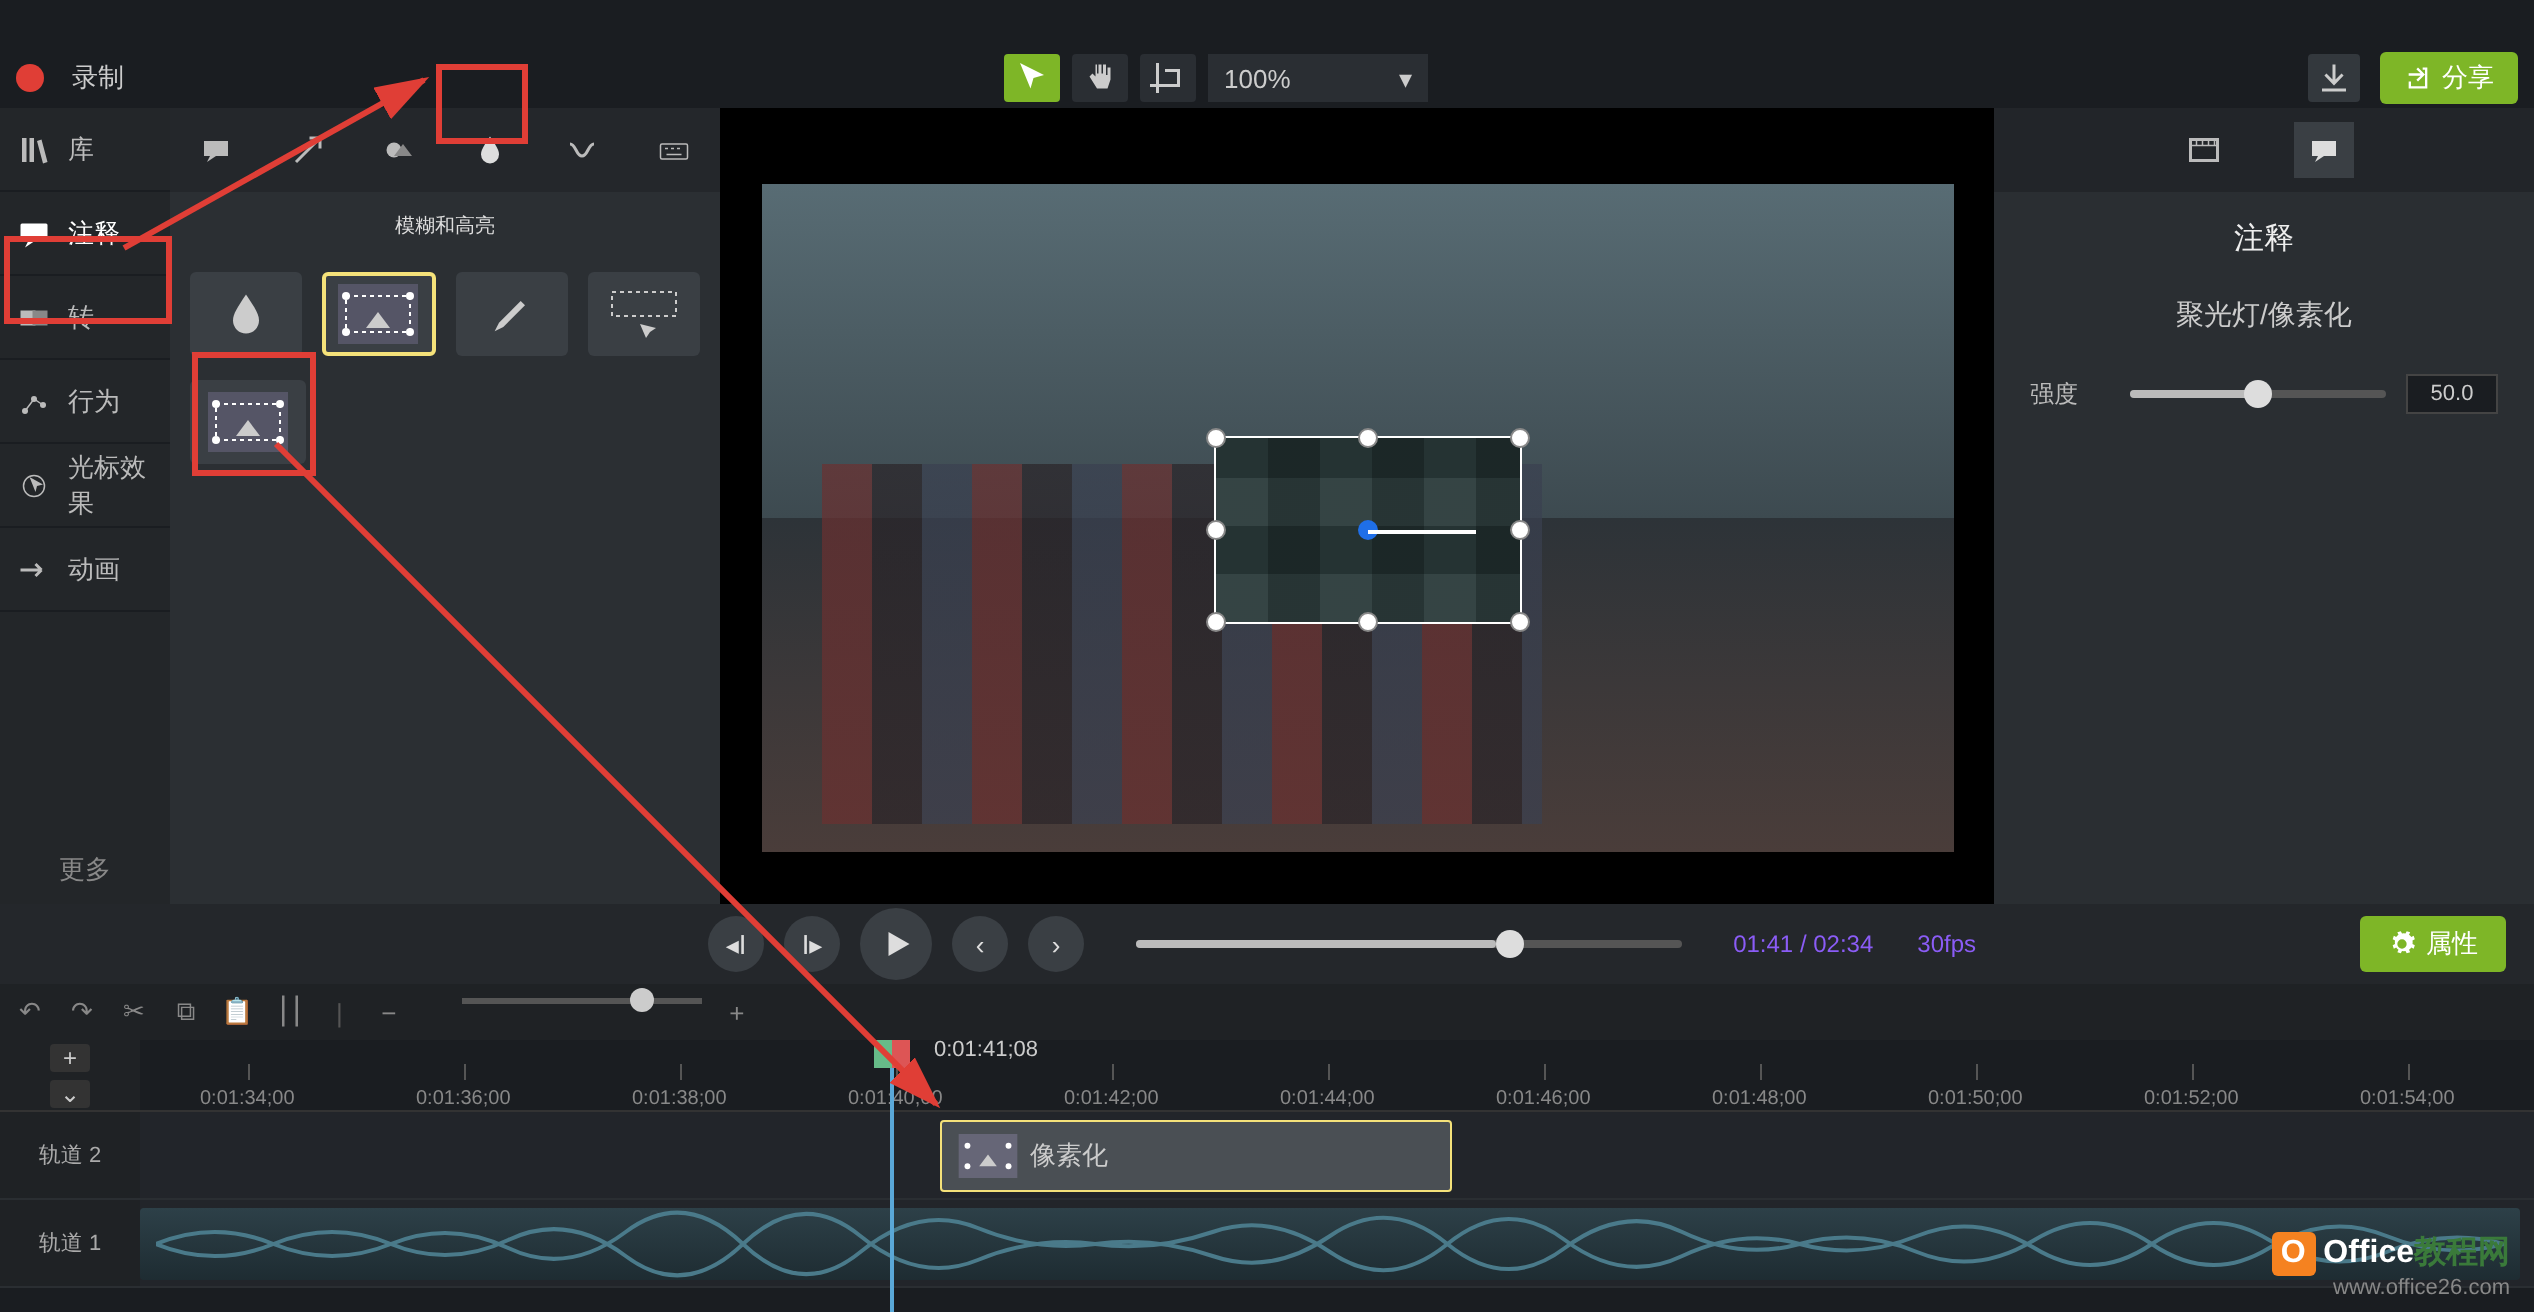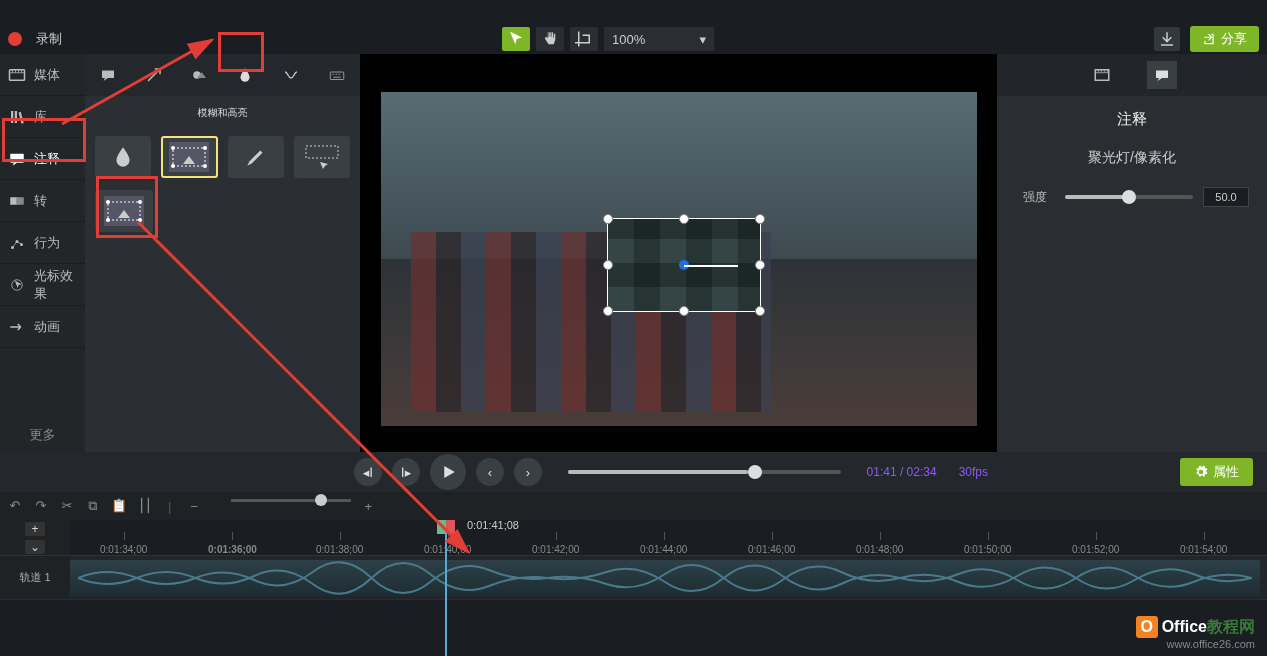--- a/index.html
+++ b/index.html
@@ -38,21 +38,21 @@
 .handle.bl { left: -5px; bottom: -5px; } .handle.bm { left: calc(50% - 5px); bottom: -5px; } .handle.br { right: -5px; bottom: -5px; }
 .center-dot { position: absolute; left: calc(50% - 5px); top: calc(50% - 5px); width: 10px; height: 10px; background: #1f6fe8; border-radius: 50%; }
 .center-line { position: absolute; left: 50%; top: 50%; width: 54px; height: 2px; background: #fff; }
 .props-panel { width: 270px; background: #2a2e32; }
 .props-tabs { height: 42px; display: flex; align-items: center; justify-content: center; gap: 30px; background: #222529; }
 .props-tab { width: 30px; height: 28px; display: flex; align-items: center; justify-content: center; cursor: pointer; }
 .props-tab.active { background: #3a3f44; }
 .props-title { text-align: center; padding: 14px 0; font-size: 15px; color: #eee; }
 .props-subtitle { text-align: center; padding: 6px 0 14px; font-size: 14px; color: #ccc; }
 .prop-row { display: flex; align-items: center; gap: 10px; padding: 6px 18px; }
-.prop-label { width: 40px; color: #bbb; font-size: 12px; text-align: center; }
+.prop-label { width: 40px; color: #bbb; font-size: 12px; }
 .slider { flex: 1; height: 4px; background: #555; border-radius: 2px; position: relative; }
 .slider-fill { position: absolute; left: 0; top: 0; height: 100%; background: #bbb; border-radius: 2px; }
 .slider-thumb { position: absolute; top: -5px; width: 14px; height: 14px; background: #ddd; border-radius: 50%; }
 .prop-value { width: 46px; height: 20px; background: #1a1d21; color: #ccc; border: 1px solid #444; font-size: 11px; text-align: center; line-height: 18px; }
 .playback { height: 40px; background: #24272b; display: flex; align-items: center; padding: 0 14px; gap: 12px; }
 .play-controls { display: flex; align-items: center; gap: 10px; margin-left: 340px; }
 .pb-btn { width: 28px; height: 28px; border-radius: 50%; background: #3a3f44; display: flex; align-items: center; justify-content: center; color: #ddd; cursor: pointer; }
 .pb-btn.big { width: 36px; height: 36px; }
 .seek { flex: 1; height: 4px; background: #555; position: relative; margin: 0 14px; border-radius: 2px; }
 .seek-fill { position: absolute; left: 0; top: 0; height: 100%; width: 66%; background: #bbb; border-radius: 2px; }
@@ -133,29 +133,20 @@
     </div>
   </div>
 </div>
 
 <div class="main">
 
   <div class="sidebar">
     <div class="side-item">
       <span class="side-icon">
         <svg class="icon" viewBox="0 0 24 24">
-            <rect x="2" y="5" width="20" height="14" rx="1" fill="none" stroke="#bbb" stroke-width="2"></rect>
-            <path d="M2 9h20M6 5v4M10 5v4M14 5v4M18 5v4" stroke="#bbb" stroke-width="1"></path>
-          </svg>
-      </span>
-      <span>媒体</span>
-    </div>
-    <div class="side-item">
-      <span class="side-icon">
-        <svg class="icon" viewBox="0 0 24 24">
             <path d="M4 4h3v16H4zm5 0h3v16H9zm5 2l3-1 4 15-3 1z" fill="#bbb"></path>
           </svg>
       </span>
       <span>库</span>
     </div>
     <div class="side-item active">
       <span class="side-icon">
         <svg class="icon" viewBox="0 0 24 24">
             <rect x="3" y="5" width="18" height="12" rx="1" fill="#fff"></rect>
             <path d="M8 17l-2 4 6-4z" fill="#fff"></path>
@@ -376,41 +367,57 @@
   </div>
 </div>
 
 <div class="tl-ruler">
   <div class="tl-left-gutter">
     <div class="plusminus">+</div>
     <div class="plusminus">⌄</div>
   </div>
   <div class="tl-ruler-body">
       <div class="tick" style="left: 30px;">0:01:34;00</div>
-      <div class="tick" style="left: 138px; font-weight: bold;">0:01:36;00</div>
+      <div class="tick" style="left: 138px;">0:01:36;00</div>
       <div class="tick" style="left: 246px;">0:01:38;00</div>
       <div class="tick" style="left: 354px;">0:01:40;00</div>
       <div class="tick" style="left: 462px;">0:01:42;00</div>
       <div class="tick" style="left: 570px;">0:01:44;00</div>
       <div class="tick" style="left: 678px;">0:01:46;00</div>
       <div class="tick" style="left: 786px;">0:01:48;00</div>
       <div class="tick" style="left: 894px;">0:01:50;00</div>
       <div class="tick" style="left: 1002px;">0:01:52;00</div>
       <div class="tick" style="left: 1110px;">0:01:54;00</div>
     </div>
   <div class="playhead">
     <div class="playhead-head">
         <span></span>
         <span class="r"></span>
       </div>
     <div class="playhead-time">0:01:41;08</div>
   </div>
 </div>
 
 <div class="tracks">
+  <div class="track">
+    <div class="track-label">轨道 2</div>
+    <div class="track-body">
+      <div class="clip" style="left:400px;width:256px">
+        <svg viewBox="0 0 40 30" width="30" height="22">
+            <rect width="40" height="30" fill="#667"></rect>
+            <path d="M14 22l6-8 6 8z" fill="#ccc"></path>
+            <circle cx="6" cy="8" r="2" fill="#fff"></circle>
+            <circle cx="34" cy="8" r="2" fill="#fff"></circle>
+            <circle cx="6" cy="22" r="2" fill="#fff"></circle>
+            <circle cx="34" cy="22" r="2" fill="#fff"></circle>
+          </svg>
+        <span>像素化</span>
+      </div>
+    </div>
+  </div>
   <div class="track">
     <div class="track-label">轨道 1</div>
     <div class="track-body">
       <div class="clip wave" style="left:0;width:1190px">
         <svg class="wave-svg" viewBox="0 0 1200 36" preserveAspectRatio="none">
             <path d="M0 18 Q 30 6 60 18 T 120 18 T 180 20 T 240 12 T 300 18 T 360 22 T 420 10 T 480 18 T 540 24 T 600 14 T 660 18 T 720 20 T 780 12 T 840 18 T 900 22 T 960 16 T 1020 18 T 1080 20 T 1140 14 T 1200 18" stroke="#4a7a8a" fill="none" stroke-width="2"></path>
             <path d="M0 18 Q 30 30 60 18 T 120 18 T 180 16 T 240 24 T 300 18 T 360 14 T 420 26 T 480 18 T 540 12 T 600 22 T 660 18 T 720 16 T 780 24 T 840 18 T 900 14 T 960 20 T 1020 18 T 1080 16 T 1140 22 T 1200 18" stroke="#4a7a8a" fill="none" stroke-width="2"></path>
           </svg>
       </div>
     </div>

